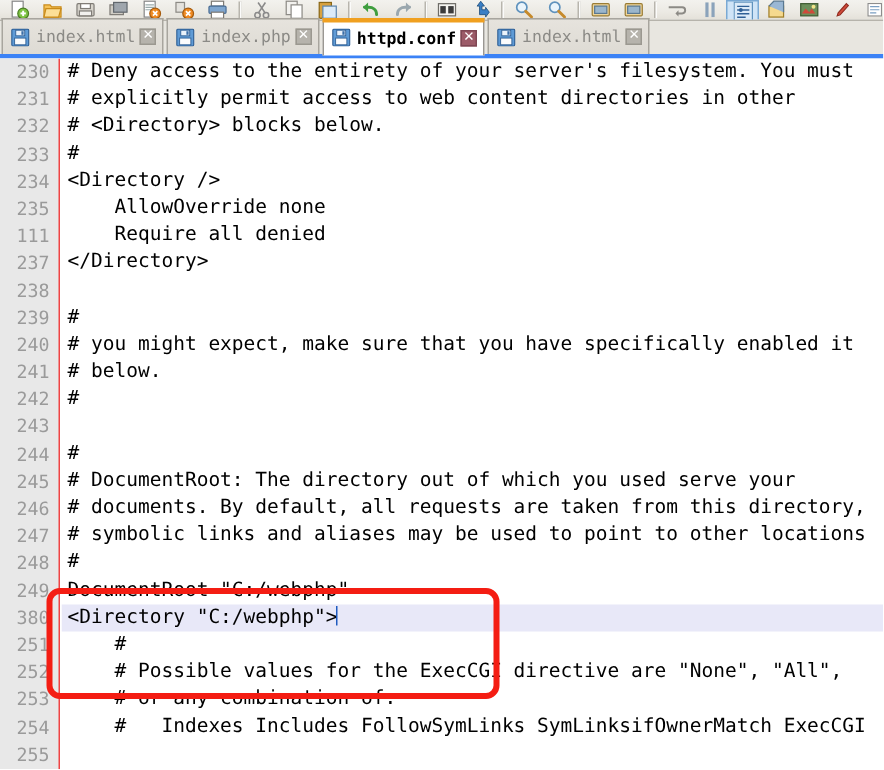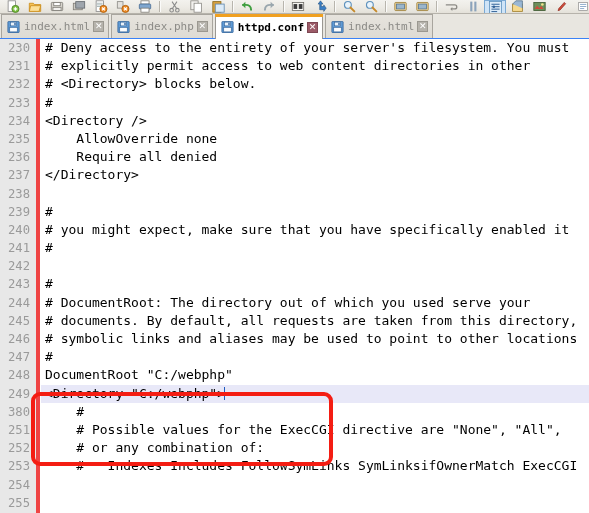--- a/index.html
+++ b/index.html
@@ -46,21 +46,21 @@
     border: 1px solid #7aa9d4;
     border-bottom: none;
     box-sizing: border-box;
   }
 
   
   #tabbar {
     position: absolute; left: 0; top: 14px;
     width: 589px; height: 25px;
     background: #e8e6e0;
-    border-bottom: 1px solid #3b82f6;
+    border-bottom: 3px solid #3b82f6;
     box-sizing: border-box;
     display: flex; align-items: flex-end;
     padding-left: 1px;
   }
   .tab {
     height: 24px;
     box-sizing: border-box;
     display: flex; align-items: center;
     padding: 0 4px 0 5px;
     margin-right: 2px;
@@ -109,21 +109,21 @@
   #editor {
     position: absolute; left: 0; top: 39px;
     width: 589px; height: 474px;
     background: #ffffff;
     overflow: hidden;
   }
   #gutter {
     position: absolute; left: 0; top: 0;
     width: 40px; height: 474px;
     background: #e8e8e8;
-    border-right: 4px solid #ef4444;
+    border-right: 1px solid #ef4444;
     box-sizing: border-box;
   }
   #code {
     position: absolute; left: 41px; top: 0;
     width: 548px; height: 474px;
     overflow: hidden;
   }
   .row {
     height: 18.2px;
     line-height: 18.2px;
@@ -391,21 +391,21 @@
     </div>
 
   <div id="editor">
     <div id="gutter">
         <div class="row">230</div>
         <div class="row">231</div>
         <div class="row">232</div>
         <div class="row">233</div>
         <div class="row">234</div>
         <div class="row">235</div>
-        <div class="row">236</div>
+        <div class="row">111</div>
         <div class="row">237</div>
         <div class="row">238</div>
         <div class="row">239</div>
         <div class="row">240</div>
         <div class="row">241</div>
         <div class="row">242</div>
         <div class="row">243</div>
         <div class="row">244</div>
         <div class="row">245</div>
         <div class="row">246</div>
@@ -425,20 +425,21 @@
         <div class="row"># explicitly permit access to web content directories in other</div>
         <div class="row"># &lt;Directory&gt; blocks below.</div>
         <div class="row">#</div>
         <div class="row">&lt;Directory /&gt;</div>
         <div class="row">    AllowOverride none</div>
         <div class="row">    Require all denied</div>
         <div class="row">&lt;/Directory&gt;</div>
         <div class="row"></div>
         <div class="row">#</div>
         <div class="row"># you might expect, make sure that you have specifically enabled it</div>
+        <div class="row"># below.</div>
         <div class="row">#</div>
         <div class="row"></div>
         <div class="row">#</div>
         <div class="row"># DocumentRoot: The directory out of which you used serve your</div>
         <div class="row"># documents. By default, all requests are taken from this directory,</div>
         <div class="row"># symbolic links and aliases may be used to point to other locations</div>
         <div class="row">#</div>
         <div class="row">DocumentRoot "C:/webphp"</div>
         <div class="row cur"><span>&lt;Directory "C:/webphp"&gt;</span><span class="caret"></span></div>
         <div class="row">    #</div>

